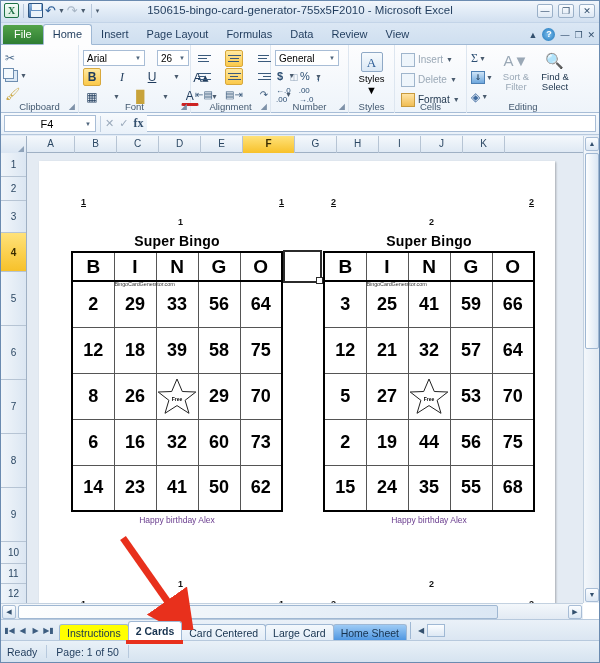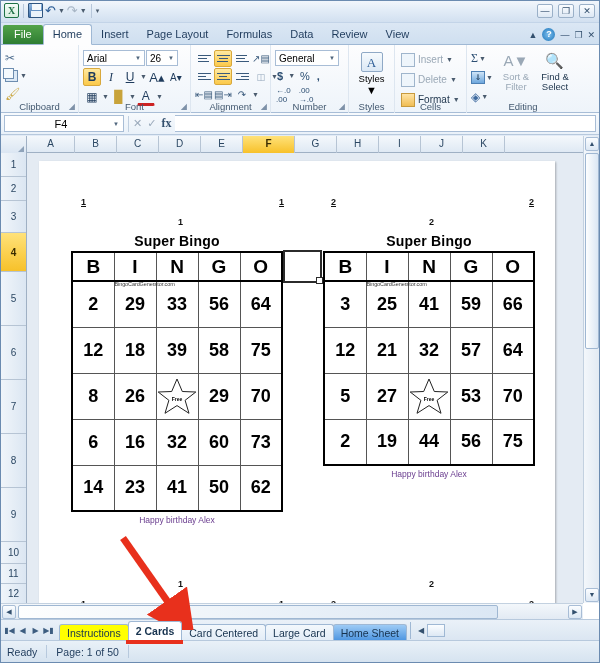--- a/index.html
+++ b/index.html
@@ -80,21 +80,21 @@
 
   
   .fontname { width:62px;height:16px;border:1px solid #a8bdd6;background:#fff;
      font-size:10px;padding:1px 3px; display:flex; align-items:center; }
   .fontsize { width:32px;height:16px;border:1px solid #a8bdd6;background:#fff;
      font-size:10px;padding:1px 3px; display:flex; align-items:center; }
   .ddarr { font-size:6px; color:#50667e; margin-left:auto; }
   .fbtn { width:18px;height:18px;display:flex;align-items:center;justify-content:center;
      font-size:12px;color:#1f3b5c; border:1px solid transparent; border-radius:2px; }
   .fbtn.on { background:linear-gradient(#ffe9a0,#fbc94a); border-color:#d8a83c; }
-  .row { display:flex; align-items:center; gap:1px; }
+  .row { display:flex; align-items:center; gap:12px; }
 
   
   .abtn { width:18px;height:17px; display:flex;align-items:center;justify-content:center;
      border:1px solid transparent; border-radius:2px; }
   .abtn.on { background:linear-gradient(#ffe9a0,#fbc94a); border-color:#d8a83c; }
   .lines { width:13px; display:flex; flex-direction:column; gap:1.5px; }
   .lines i { display:block; height:1.5px; background:#3a5a7c; }
 
   .numbox { width:64px;height:16px;border:1px solid #a8bdd6;background:#fff;
      font-size:10px;padding:1px 3px; display:flex; align-items:center; }
@@ -120,21 +120,21 @@
   .sortf { width:44px; text-align:center; color:#9aa8b6; }
   .findb { width:46px; text-align:center; color:#22384f; }
   .sort-ico, .find-ico { height:22px; font-size:15px; line-height:21px; }
   .sort-ico { color:#9aa8b6; }
   .find-ico { color:#2f5f96; }
   .lbl2 { font-size:9.5px; line-height:10px; }
 
   
   .fbar { height:22px; background:linear-gradient(#f7fafd,#e9f1f9);
      border-bottom:1px solid #b7c9dd; display:flex; align-items:center; padding:0 3px; }
-  .namebox { width:120px;height:17px;border:1px solid #a8bdd6;background:#fff;
+  .namebox { width:92px;height:17px;border:1px solid #a8bdd6;background:#fff;
      display:flex;align-items:center; padding:0 4px; font-size:11px; }
   .namebox .v { flex:1; text-align:center; }
   .fsep { width:1px;height:16px;background:#c0cfe0; margin:0 4px; }
   .fbtns { display:flex; gap:5px; align-items:center; color:#9aaabb; font-size:11px; }
   .fx { color:#33506e; font-family:"Liberation Serif",serif; font-size:12px; font-weight:bold;}
   .finput { flex:1; height:17px; border:1px solid #a8bdd6; border-left:none;
      background:#fff; margin-left:4px; }
 
   
   .gridwrap { position:absolute; left:0; right:0; top:135px; bottom:43px; background:#fff; }
@@ -238,20 +238,21 @@
       <div class="xl-ico">X</div>
       <div class="sep"></div>
       <div class="save-ico"></div>
       <div class="arw">↶</div>
       <div class="tiny-dd">▼</div>
       <div class="arw dis">↷</div>
       <div class="tiny-dd">▼</div>
       <div class="sep"></div>
       <div class="tiny-dd">▾</div>
     </div>
+    <div class="title-text">150615-bingo-card-generator-755x5F2010  -  Microsoft Excel</div>
     <div class="winbtns">
       <div class="winbtn">—</div>
       <div class="winbtn">❐</div>
       <div class="winbtn">✕</div>
     </div>
   </div>
 
   <div class="tabbar">
     <div class="ftab">File</div>
     <div class="rtab active">Home</div>
@@ -635,20 +636,27 @@
               <td>53</td>
               <td>70</td>
             </tr>
             <tr class="nums">
               <td>2</td>
               <td>19</td>
               <td>44</td>
               <td>56</td>
               <td>75</td>
             </tr>
+            <tr class="nums">
+              <td>15</td>
+              <td>24</td>
+              <td>35</td>
+              <td>55</td>
+              <td>68</td>
+            </tr>
           </tbody>
             </table>
           <div class="hb">Happy birthday Alex</div>
         </div>
 
         <div class="selcell" style="left:244px; top:89px; width:39px; height:33px;"></div>
 
         <div class="pnc" style="left:139px; top:418px">1</div>
         <div class="pnc" style="left:390px; top:418px">2</div>
         <div class="pn" style="left:42px;  top:438px">1</div>

